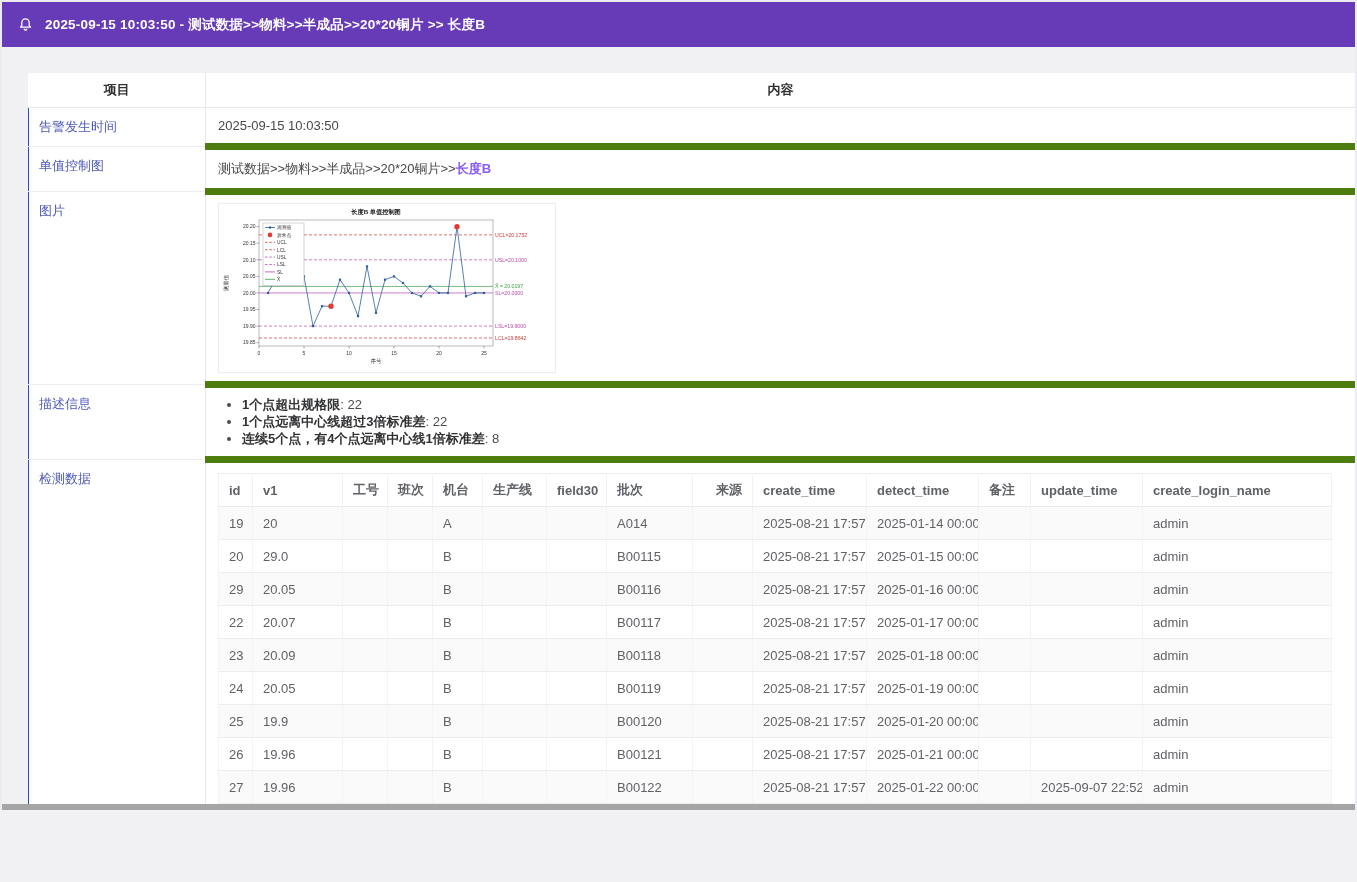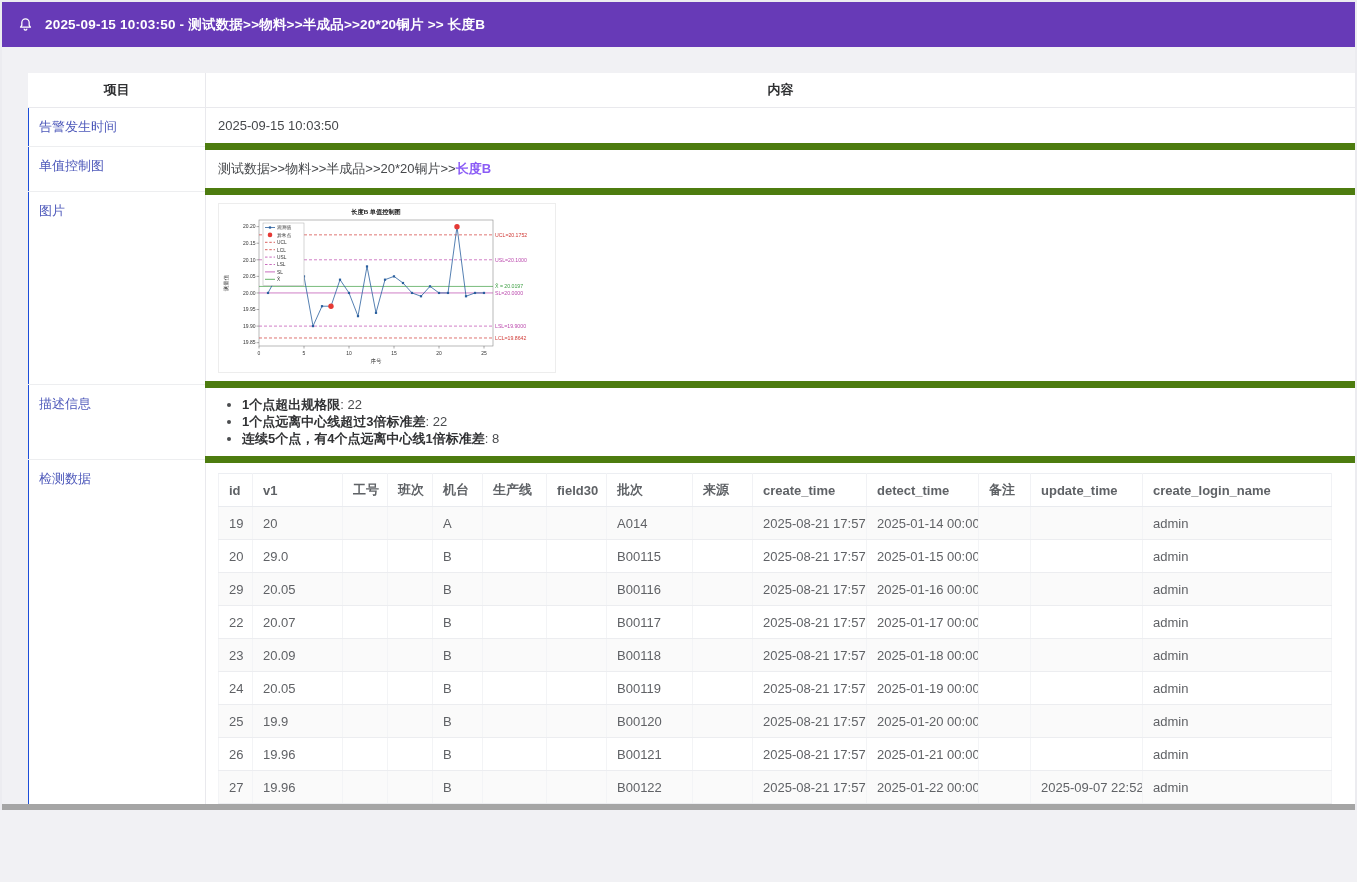--- a/index.html
+++ b/index.html
@@ -27,21 +27,21 @@
   ul.desc li b{color:#303133}
   .dt-wrap{margin:1px 0 0 0}
   table.dt{border-collapse:collapse;table-layout:fixed;width:1113px;font-size:13px}
   table.dt th{font-weight:bold;color:#5f6266;text-align:left;height:33px;padding:0 10px;
     border:1px solid #f1f2f5;border-top:1px solid #eceef2;border-bottom:1px solid #e9ebef;background:#fff;
     white-space:nowrap;overflow:hidden}
   table.dt td{color:#606266;height:33px;padding:0 10px;border:1px solid #f3f4f6;
     border-bottom:1px solid #ecedf0;white-space:nowrap;overflow:hidden}
   table.dt tbody tr:nth-child(odd){background:#fafafa}
   table.dt tbody tr:nth-child(even){background:#fff}
-  table.dt .ar{}
+  table.dt .ar{text-align:right}
   .bottombar{position:absolute;left:0;right:0;bottom:0;height:6px;background:#a5a5a5;z-index:9}
 </style>
 </head>
 <body>
 
 <div class="window">
 
   <div class="topbar">
     <svg class="bell" viewBox="0 0 24 24" fill="none" stroke="#ffffff" stroke-width="1.8" stroke-linecap="round" stroke-linejoin="round">
       <path d="M12 4a5.2 5.2 0 0 0-5.2 5.2v4.1L5 15.8h14l-1.8-2.5V9.2A5.2 5.2 0 0 0 12 4z"></path>

